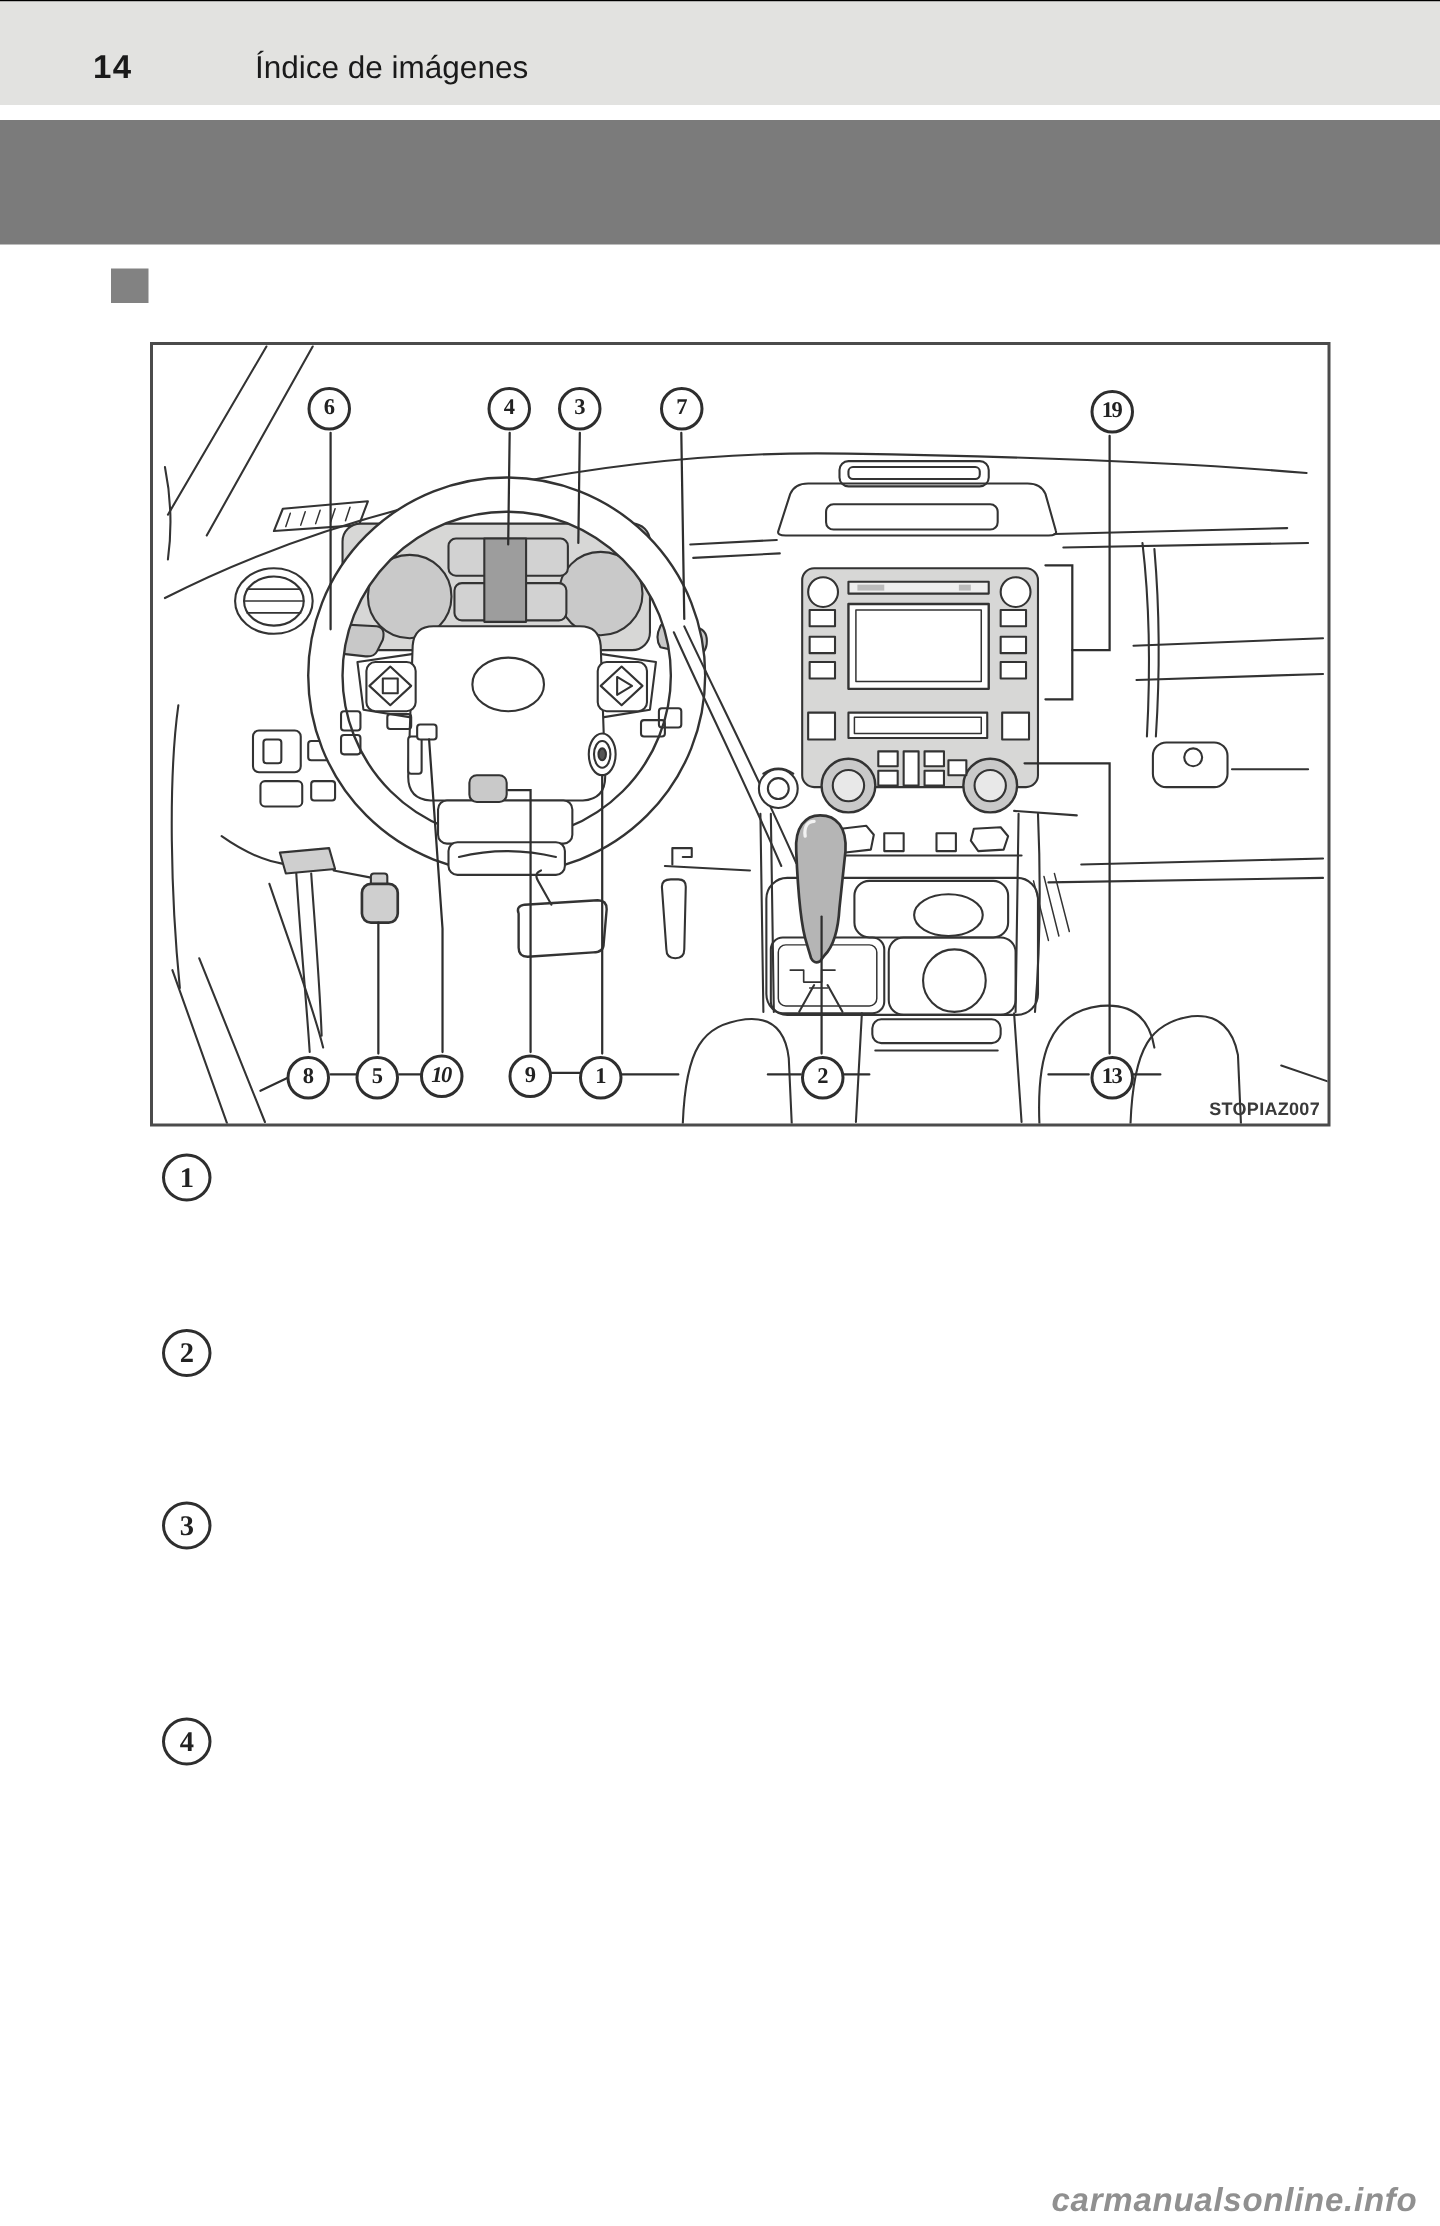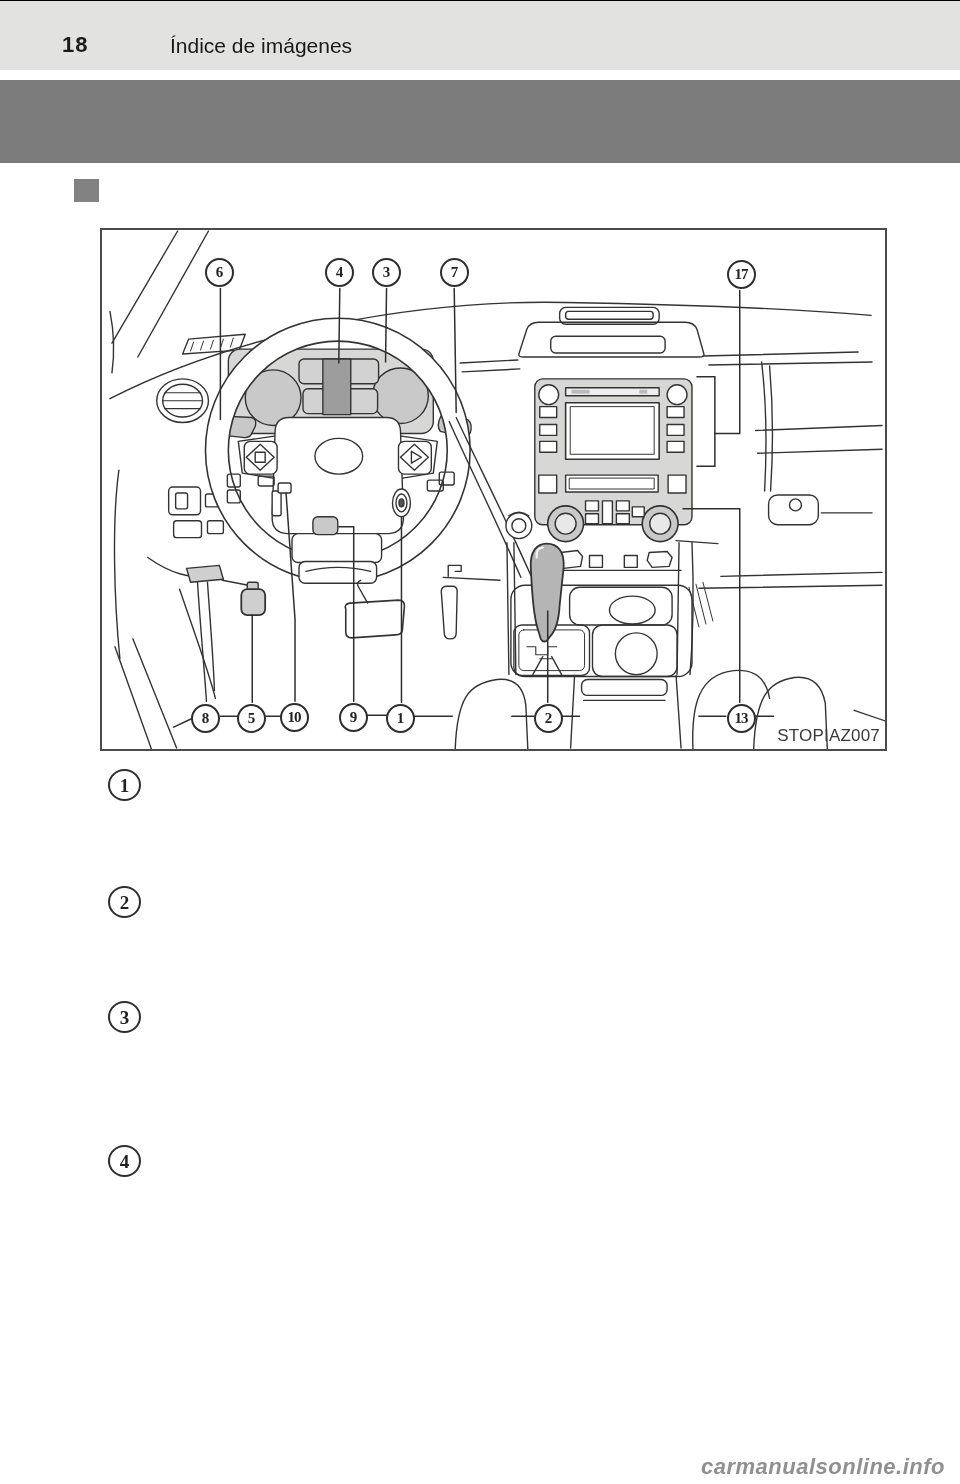--- a/index.html
+++ b/index.html
@@ -12,39 +12,39 @@
   .page{position:relative;width:960px;height:1484px;background:#fff;}
   .topline{position:absolute;left:0;top:0;width:960px;height:1px;background:#000;}
   .header{position:absolute;left:0;top:1px;width:960px;height:69px;background:var(--header-bg);}
   .pagenum{position:absolute;left:62px;top:31px;font-size:22px;font-weight:bold;color:var(--ink);letter-spacing:1px;}
   .headtitle{position:absolute;left:170px;top:33px;font-size:21px;color:var(--ink);}
   .banner{position:absolute;left:0;top:80px;width:960px;height:83px;background:var(--banner);}
   .sqmark{position:absolute;left:74px;top:179px;width:25px;height:23px;background:var(--square);}
   .figurebox{position:absolute;left:100px;top:228px;width:787px;height:523px;
     border:2px solid var(--border);background:#fff;}
   .figurebox svg{position:absolute;left:0;top:0;width:100%;height:100%;}
-  .figcode{position:absolute;right:5px;bottom:3px;font-size:17px;font-weight:normal;color:#3a3a3a;letter-spacing:0.2px;}
+  .figcode{position:absolute;right:5px;bottom:3px;font-size:12px;font-weight:bold;color:#3a3a3a;letter-spacing:0.2px;}
   .callout{position:absolute;width:29px;height:29px;border:2.5px solid #2e2e2e;border-radius:50%;
     background:#fff;display:flex;align-items:center;justify-content:center;
     font-family:"Liberation Serif","DejaVu Serif",serif;font-weight:bold;font-size:15px;
     color:#222;letter-spacing:-1px;line-height:1;}
   .legend-marker{position:absolute;left:108px;width:33px;height:32px;border:2.5px solid #2e2e2e;border-radius:50%;
     background:#fff;display:flex;align-items:center;justify-content:center;
     font-family:"Liberation Serif","DejaVu Serif",serif;font-weight:bold;font-size:19px;color:#222;line-height:1;}
   .watermark{position:absolute;right:15px;top:1454px;font-size:22px;font-weight:bold;
     color:var(--wm);letter-spacing:0.5px;font-style:italic;}
 </style>
 </head>
 <body>
 
 <div class="page">
   <div class="topline"></div>
 
   <div class="header">
-    <div class="pagenum">18</div>
+    <div class="pagenum">14</div>
     <div class="headtitle">Índice de imágenes</div>
   </div>
 
   <div class="banner"></div>
   <div class="sqmark"></div>
 
   <div class="figurebox">
     <svg viewBox="100 228 787 523" preserveAspectRatio="none">
       <g stroke="#333" stroke-width="1.4" fill="none" stroke-linecap="round" stroke-linejoin="round">
 
@@ -228,24 +228,24 @@
         <path d="M741,704 L741,509 L684,509"></path>
         <path d="M172,729 L191,720 M219,718 L237,718 M265,718 L280,718 M367,717 L386,717 M414,718 L452,718 M512,718 L534,718 M562,718 L580,718 M700,718 L727,718 M755,718 L775,718"></path>
       </g>
     </svg>
     <div class="figcode">STOPIAZ007</div>
     <div id="callout-layer">
         <div class="callout" style="left: 102.5px; top: 27.5px;">6</div>
         <div class="callout" style="left: 222.5px; top: 27.5px;">4</div>
         <div class="callout" style="left: 269.5px; top: 27.5px;">3</div>
         <div class="callout" style="left: 337.5px; top: 27.5px;">7</div>
-        <div class="callout" style="left: 624.5px; top: 29.5px;">17</div>
+        <div class="callout" style="left: 624.5px; top: 29.5px;">19</div>
         <div class="callout" style="left: 88.5px; top: 473.5px;">8</div>
         <div class="callout" style="left: 134.5px; top: 473.5px;">5</div>
-        <div class="callout" style="left: 177.5px; top: 472.5px;">10</div>
+        <div class="callout" style="left: 177.5px; top: 472.5px; font-style: italic;">10</div>
         <div class="callout" style="left: 236.5px; top: 472.5px;">9</div>
         <div class="callout" style="left: 283.5px; top: 473.5px;">1</div>
         <div class="callout" style="left: 431.5px; top: 473.5px;">2</div>
         <div class="callout" style="left: 624.5px; top: 473.5px;">13</div>
       </div>
   </div>
 
   <div id="legend-layer">
       <div class="legend-marker" style="top: 769px;">1</div>
       <div class="legend-marker" style="top: 886px;">2</div>

